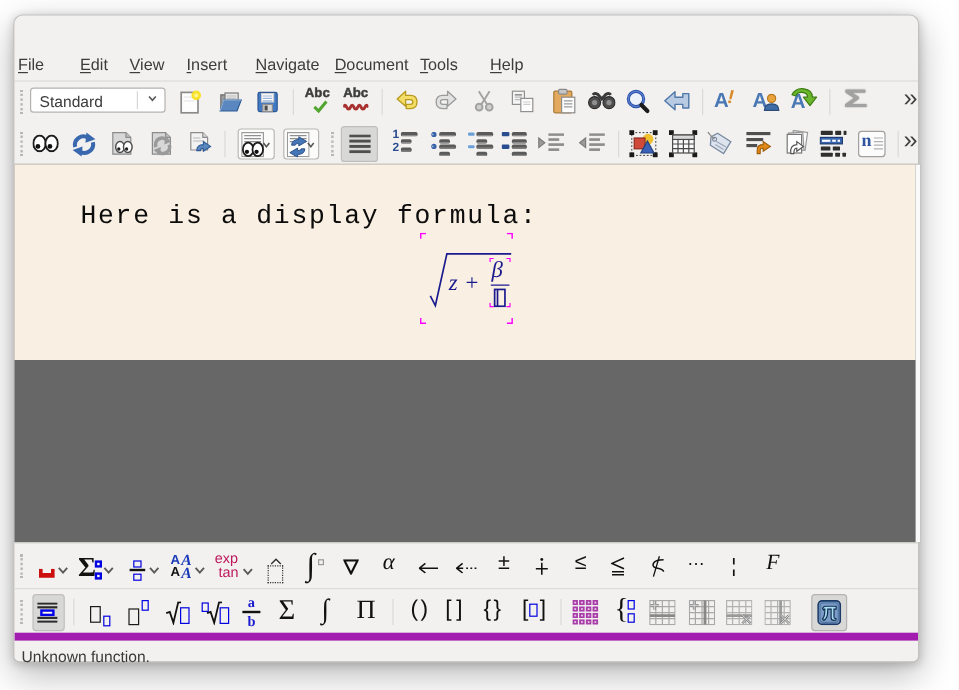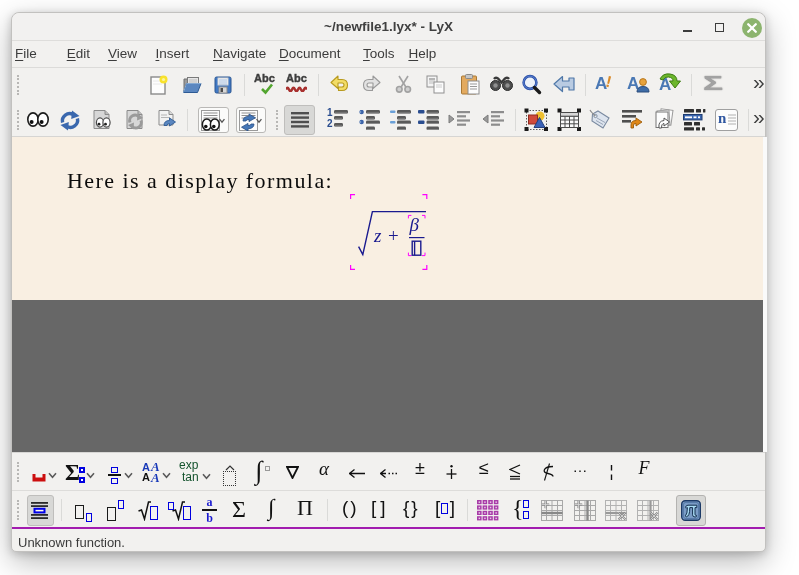--- a/index.html
+++ b/index.html
@@ -25,57 +25,54 @@
 .ic { position:absolute; }
 .combo { position:absolute; left:13px; top:4.5px; width:113px; height:21px; background:#fff; border:1px solid #b4b3b1; border-radius:3px; font-size:13px; color:#3c3c3c; }
 .combo .ctext { position:absolute; left:7px; top:3px; }
 .combo .csep { position:absolute; right:22px; top:2px; bottom:2px; width:1px; background:#d8d7d5; }
 .combo .cchev { position:absolute; right:6px; top:4px; width:8px; height:8px; }
 .chev { width:9px; height:7px; }
 
 .docarea { position:absolute; left:0; top:124px; width:755px; height:315px; background:#676767; }
 .page { position:absolute; left:0; top:0; width:751px; height:163px; background:#f9efe2; }
 .docsb { position:absolute; left:751px; top:0; width:4px; height:315px; background:#fafafa; }
-.doctext { position:absolute; left:55px; top:30.5px; font-family:Liberation Serif, serif; font-size:22px; letter-spacing:1.45px; color:#0c0c0c;text-align:center; }
+.doctext { position:absolute; left:55px; top:30.5px; font-family:Liberation Mono, monospace; font-size:22px; letter-spacing:1.45px; color:#0c0c0c;text-align:center; }
 
 .formula { position:absolute; left:338px; top:57px; width:77px; height:76px; }
 
 .mrow1 { position:absolute; left:0; top:439px; width:100%; height:38px; border-top:1px solid #d8d7d5; }
 .mrow2 { position:absolute; left:0; top:477px; width:100%; height:37.5px; border-top:1px solid #dddcda; }
 .msym { position:absolute; font-size:15px; color:#111; transform:translateX(-50%); top:9px; }
-.statusbar { position:absolute; left:0; top:514px; width:100%; height:26px; border-top:2px solid #a21caf; border-radius:0 0 5px 5px; }
+.statusbar { position:absolute; left:0; top:514px; width:100%; height:26px; border-top:7px solid #a21caf; border-radius:0 0 5px 5px; }
 .statusbar .stext { position:absolute; left:6px; top:5.5px; font-size:13px; color:#3a3a3a; }
 .selbtn { position:absolute; background:#d8d8d6; border:1px solid #bfbebc; border-radius:3px; }
 svg { display:block; }
 </style>
 </head>
 <body>
 <div class="win">
-  <div class="titlebar">
-    <div class="title">~/newfile1.lyx* - LyX</div>
-    <div class="btn-min"></div>
-    <div class="btn-max"></div>
-    <div class="btn-close">
-        <svg width="20" height="20" viewBox="0 0 20 20" style="position:absolute;left:0;top:0">
-          <path d="M6.2 6.2 L13.8 13.8 M13.8 6.2 L6.2 13.8" stroke="#ffffff" stroke-width="2.3" stroke-linecap="round"></path>
-        </svg>
-      </div>
-  </div>
   <div class="menubar">
     <span style="left:3px"><u>F</u>ile</span>
     <span style="left:54.7px"><u>E</u>dit</span>
     <span style="left:96px"><u>V</u>iew</span>
     <span style="left:143.5px"><u>I</u>nsert</span>
     <span style="left:201px"><u>N</u>avigate</span>
     <span style="left:266.9px"><u>D</u>ocument</span>
-    <span style="left:351px"><u>T</u>ools</span>
+    <span style="left:338px"><u>T</u>ools</span>
     <span style="left:396.4px"><u>H</u>elp</span>
   </div>
   <div class="toolbar1" id="tb1">
     <div class="grip" style="left:5px; top:7px; height:20px;"></div>
+    <div class="combo">
+        <span class="ctext">Standard</span>
+        <span class="csep"></span>
+      <svg class="cchev" viewBox="0 0 10 10">
+          <path d="M1.5 3 L5 7 L8.5 3" fill="none" stroke="#555" stroke-width="1.6"></path>
+        </svg>
+    </div>
 
     <svg class="ic" style="left:137px;top:7px" width="19" height="20" viewBox="0 0 19 20">
       <rect x="2" y="2" width="14" height="17" fill="#fdfdfd" stroke="#8a8a8a" stroke-width="1.4"></rect>
       <line x1="4" y1="6" x2="13" y2="6" stroke="#e8e8e8"></line>
         <line x1="4" y1="9" x2="13" y2="9" stroke="#e8e8e8"></line>
       <circle cx="14.5" cy="4.5" r="4" fill="#f8e22c"></circle>
         <circle cx="14.5" cy="4.5" r="1.6" fill="#fdf59a"></circle>
     </svg>
 
     <svg class="ic" style="left:169px;top:7px" width="21" height="20" viewBox="0 0 21 20">
@@ -543,21 +540,21 @@
     <div class="ic" style="left:130px;top:9px;width:22px;height:22px;font-size:11px;font-weight:bold;line-height:1;">
       <span style="position:absolute;left:0;top:0;color:#1a3ab8;">A</span>
       <span style="position:absolute;left:9px;top:-2px;color:#1a3ab8;font-style:italic;font-size:13px;font-family:'Liberation Serif',serif;">A</span>
       <span style="position:absolute;left:0;top:10px;color:#111;">A</span>
       <span style="position:absolute;left:9px;top:9px;color:#1a3ab8;font-style:italic;font-family:'Liberation Serif',serif;font-size:13px;">A</span>
     </div>
     <svg class="ic chev" style="left:150px;top:19px" viewBox="0 0 10 8">
         <path d="M1 1.5 L5 6 L9 1.5" fill="none" stroke="#5a5a5a" stroke-width="1.8"></path>
       </svg>
 
-    <div class="ic" style="left:166px;top:6px;width:26px;height:24px;font-size:12px;color:#14532d;line-height:1;">
+    <div class="ic" style="left:166px;top:6px;width:26px;height:24px;font-size:12px;color:#be185d;line-height:1;">
       <span style="position:absolute;left:1px;top:0;">exp</span>
       <span style="position:absolute;left:4px;top:12px;">tan</span>
     </div>
     <svg class="ic chev" style="left:190px;top:20px" viewBox="0 0 10 8">
         <path d="M1 1.5 L5 6 L9 1.5" fill="none" stroke="#5a5a5a" stroke-width="1.8"></path>
       </svg>
 
     <div class="ic" style="left:211px;top:18px;width:13px;height:14.5px;border:1.2px dotted #333;"></div>
     <svg class="ic" style="left:212.5px;top:12px" width="10" height="6" viewBox="0 0 10 6">
         <path d="M1 5 L5 1 L9 5" fill="none" stroke="#333" stroke-width="1.2"></path>

